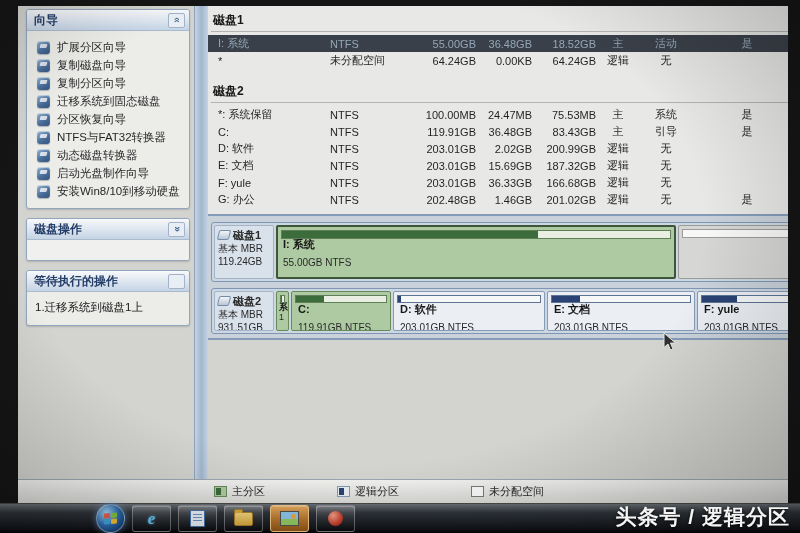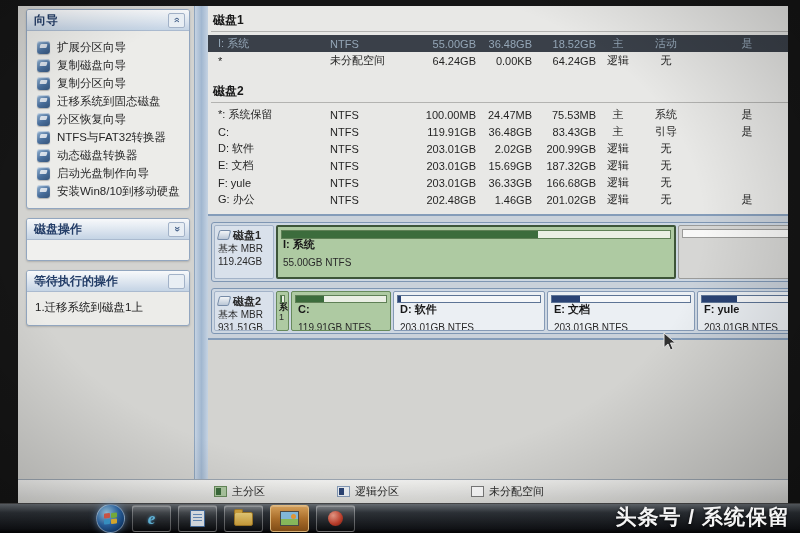--- a/index.html
+++ b/index.html
@@ -472,14 +472,14 @@
       <span class="ico-folder"></span>
     </div>
     <div class="tb-btn active">
       <span class="ico-img"></span>
     </div>
     <div class="tb-btn">
       <span class="ico-red"></span>
     </div>
   </div>
 
-  <div class="watermark">头条号 / 系统保留</div>
+  <div class="watermark">头条号 / 逻辑分区</div>
 </div>
 
 </body></html>

